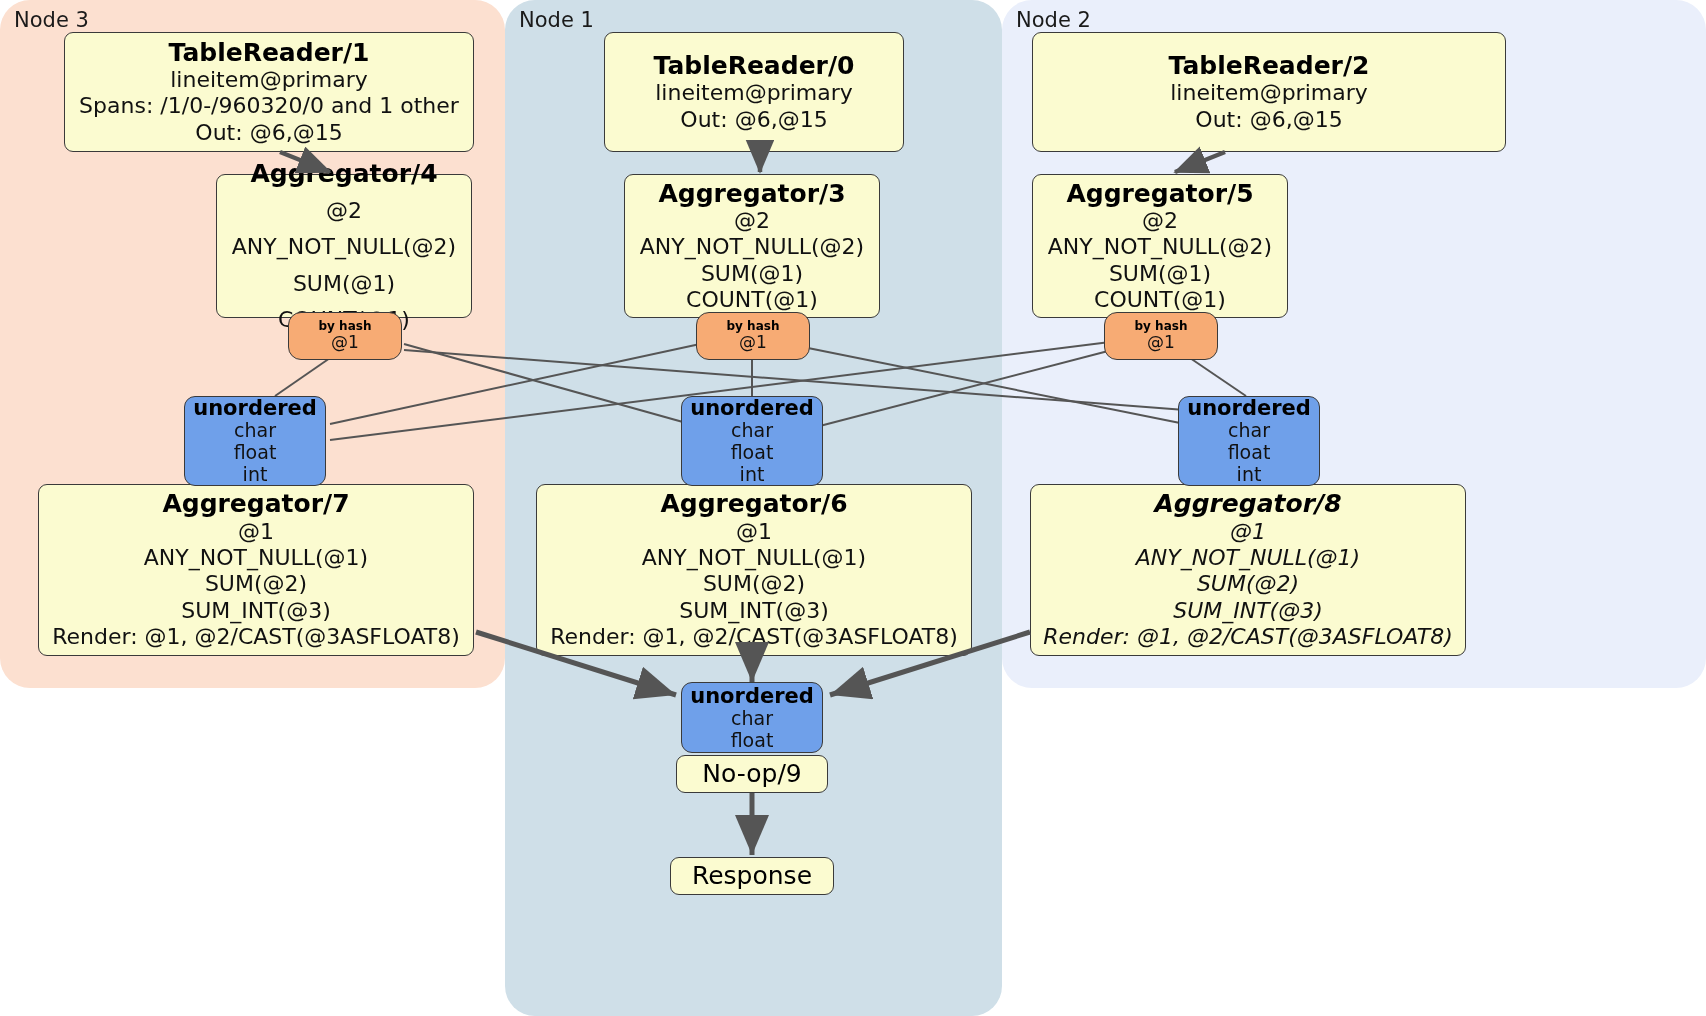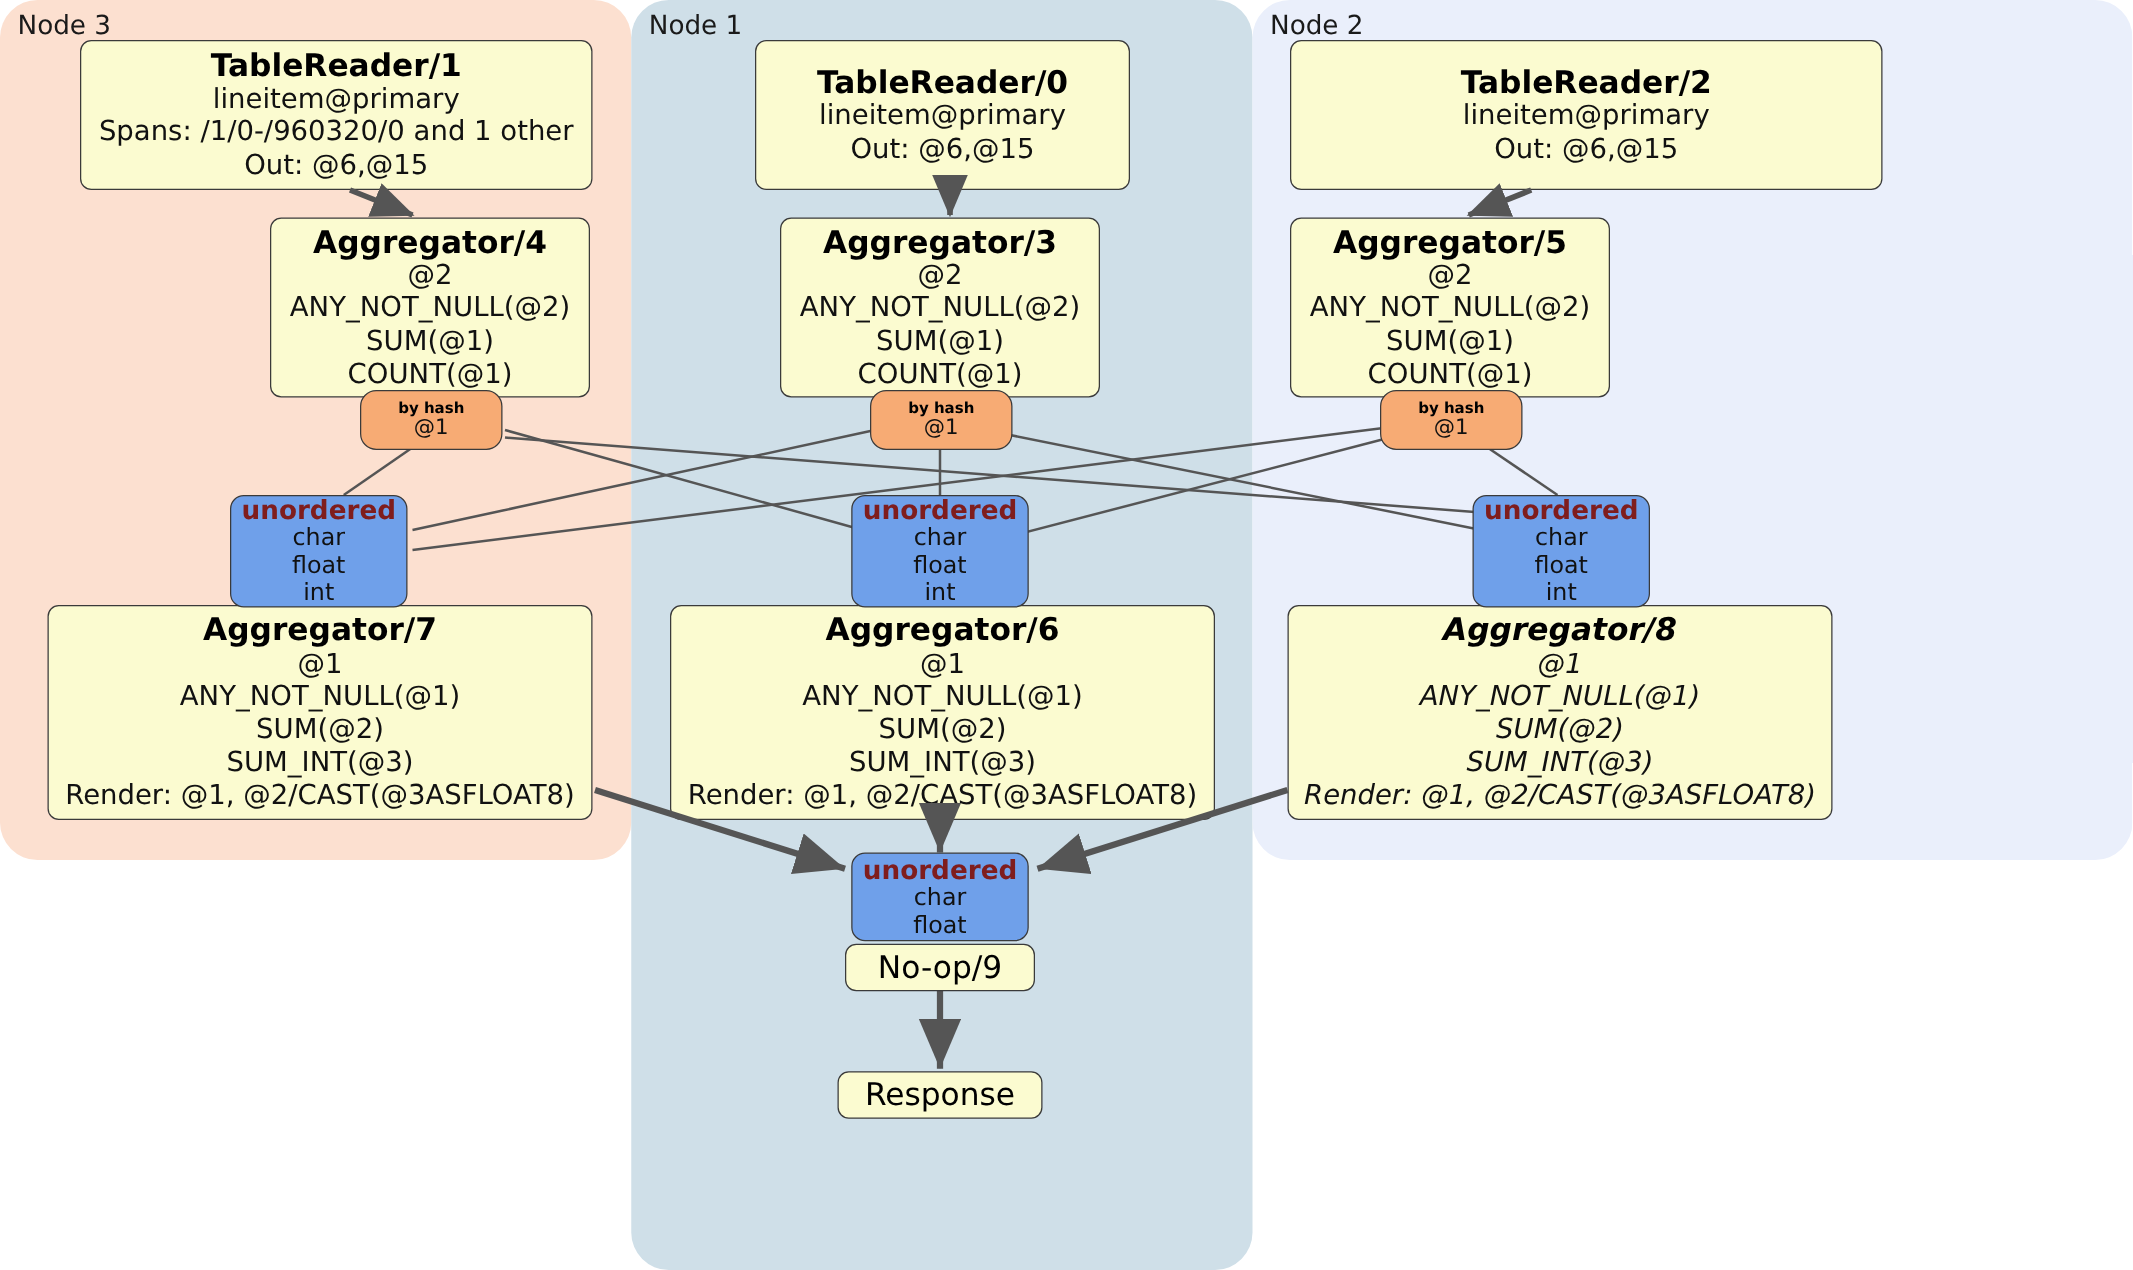--- a/index.html
+++ b/index.html
@@ -104,21 +104,21 @@
   }
   .sync {
     background: #6fa0ea;
     border: 1.6px solid #3a3a3a;
     border-radius: 11px;
     padding: 5px 12px;
   }
   .sync .title {
     font-weight: bold;
     font-size: 21px;
-    color: #7f1d1d;
+    color: #000000;
     line-height: 1.15;
     white-space: nowrap;
   }
   .sync .detail {
     font-size: 19px;
     color: #111111;
     line-height: 1.15;
     white-space: nowrap;
   }
   .terminal .title {
@@ -191,21 +191,21 @@
     <div class="detail">lineitem@primary</div>
     <div class="detail">Out: @6,@15</div>
   </div>
 
   <div class="box proc layer-proc" style="left:1032px; top:32px; width:474px; height:120px;">
     <div class="title">TableReader/2</div>
     <div class="detail">lineitem@primary</div>
     <div class="detail">Out: @6,@15</div>
   </div>
 
-  <div class="box proc layer-proc" style="left:216px; top:174px; width:256px; height:144px;">
+  <div class="box proc layer-proc" style="left:216px; top:174px; width:256px; height:144px;gap:10px;">
     <div class="title">Aggregator/4</div>
     <div class="detail">@2</div>
     <div class="detail">ANY_NOT_NULL(@2)</div>
     <div class="detail">SUM(@1)</div>
     <div class="detail">COUNT(@1)</div>
   </div>
 
   <div class="box proc layer-proc" style="left:624px; top:174px; width:256px; height:144px;">
     <div class="title">Aggregator/3</div>
     <div class="detail">@2</div>

